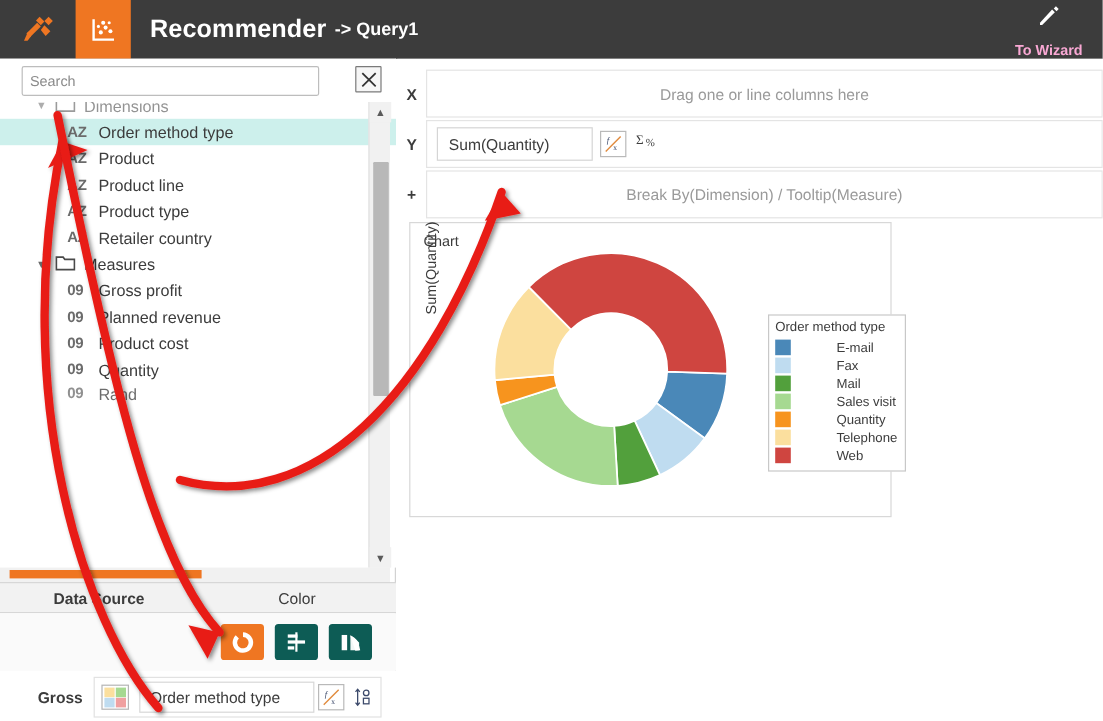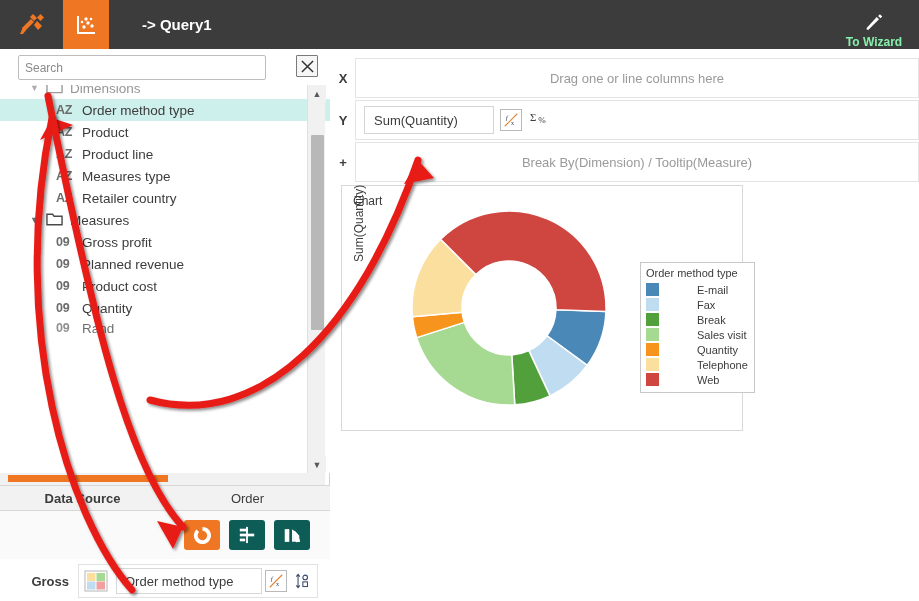--- a/index.html
+++ b/index.html
@@ -23,24 +23,24 @@
   }
   #tab-cell {
     width: 46px; background: #ef7622;
     display:flex; align-items:center; justify-content:center;
   }
   #title-cell {
     flex: 1; display:flex; align-items:center; padding-left: 16px;
     color: #ffffff;
   }
   #title-main { font-size: 21px; font-weight: bold; letter-spacing:.1px; }
-  #title-sub  { font-size: 15px; font-weight: bold; margin-left: 17px; }
+  #title-sub  { font-size: 15px; font-weight: bold; margin-left: 7px; }
   #wizard-btn {
     width: 90px; display:flex; flex-direction:column;
-    align-items:center; justify-content:flex-end; color:#86efac; gap:2px;
+    align-items:center; justify-content:space-between; color:#f9a8d4; gap:2px;
     padding-top:2px;
   }
   #wizard-label { font-size: 12px; font-weight:bold; }
 
   
   #left-panel {
     position:absolute; left:0; top:49px; width:330px; height:552px;
     background:#ffffff; border-right:1px solid #d2d2d2;
   }
   #search-row {
@@ -250,20 +250,21 @@
       <path d="M4 3 V20 H21" stroke="#ffffff" stroke-width="2" fill="none"></path>
       <circle cx="10" cy="14" r="1.7" fill="#ffffff"></circle>
       <circle cx="14" cy="10" r="1.7" fill="#ffffff"></circle>
       <circle cx="18" cy="13" r="1.7" fill="#ffffff"></circle>
       <circle cx="12" cy="6" r="1.7" fill="#ffffff"></circle>
       <circle cx="17" cy="6" r="1.3" fill="#ffffff"></circle>
       <circle cx="8" cy="9" r="1.3" fill="#ffffff"></circle>
     </svg>
   </div>
   <div id="title-cell">
+    <span id="title-main">Recommender</span>
     <span id="title-sub">-&gt; Query1</span>
   </div>
   <div id="wizard-btn">
     <svg width="22" height="22" viewBox="0 0 24 24">
       <path d="M4 18.5 L4 20.5 L6 20.5 L17.5 9 L15 6.5 Z" fill="#ffffff"></path>
       <path d="M16.5 5.5 L18.5 3.5 L21 6 L19 8 Z" fill="#ffffff"></path>
     </svg>
     <span id="wizard-label">To Wizard</span>
   </div>
 </div>
@@ -298,21 +299,21 @@
         <span class="t-label">Product</span>
       </div>
       <div class="tree-row">
         <span class="t-indent"></span>
         <span class="t-typeicon">AZ</span>
         <span class="t-label">Product line</span>
       </div>
       <div class="tree-row">
         <span class="t-indent"></span>
         <span class="t-typeicon">AZ</span>
-        <span class="t-label">Measures type</span>
+        <span class="t-label">Product type</span>
       </div>
       <div class="tree-row">
         <span class="t-indent"></span>
         <span class="t-typeicon">AZ</span>
         <span class="t-label">Retailer country</span>
       </div>
       <div class="tree-row" style="padding-left: 30px;">
         <span class="t-caret">▼</span>
         <span class="t-folder"><svg width="17" height="14" viewBox="0 0 18 14">
             <path d="M1 2 H7 L8.5 4 H17 V13 H1 Z" fill="none" stroke="#4a4a4a" stroke-width="1.5"></path>
@@ -351,21 +352,21 @@
     <div id="v-thumb"></div>
     <div class="v-arrow" id="v-arrow-dn">▼</div>
   </div>
 
   <div id="h-scroll">
     <div id="h-thumb"></div>
   </div>
 
   <div id="panel-tabs">
       <div class="ptab active">Data Source</div>
-      <div class="ptab">Order</div>
+      <div class="ptab">Color</div>
     </div>
 
   <div id="tool-row">
     <div class="tool-btn orange">
       <svg width="19" height="19" viewBox="0 0 20 20">
         <path d="M10 1 A9 9 0 1 1 3.6 3.6 L6.4 6.4 A5 5 0 1 0 10 5 Z" fill="#ffffff"></path>
       </svg>
     </div>
     <div class="tool-btn teal">
       <svg width="20" height="18" viewBox="0 0 22 20">
@@ -474,21 +475,21 @@
           <div class="legend-item">
             <span class="legend-sw" style="background:#4a88b8"></span>
             <span class="legend-label">E-mail</span>
           </div>
           <div class="legend-item">
             <span class="legend-sw" style="background:#bfdcf0"></span>
             <span class="legend-label">Fax</span>
           </div>
           <div class="legend-item">
             <span class="legend-sw" style="background:#52a03c"></span>
-            <span class="legend-label">Break</span>
+            <span class="legend-label">Mail</span>
           </div>
           <div class="legend-item">
             <span class="legend-sw" style="background:#a6d991"></span>
             <span class="legend-label">Sales visit</span>
           </div>
           <div class="legend-item">
             <span class="legend-sw" style="background:#f7941e"></span>
             <span class="legend-label">Quantity</span>
           </div>
           <div class="legend-item">

